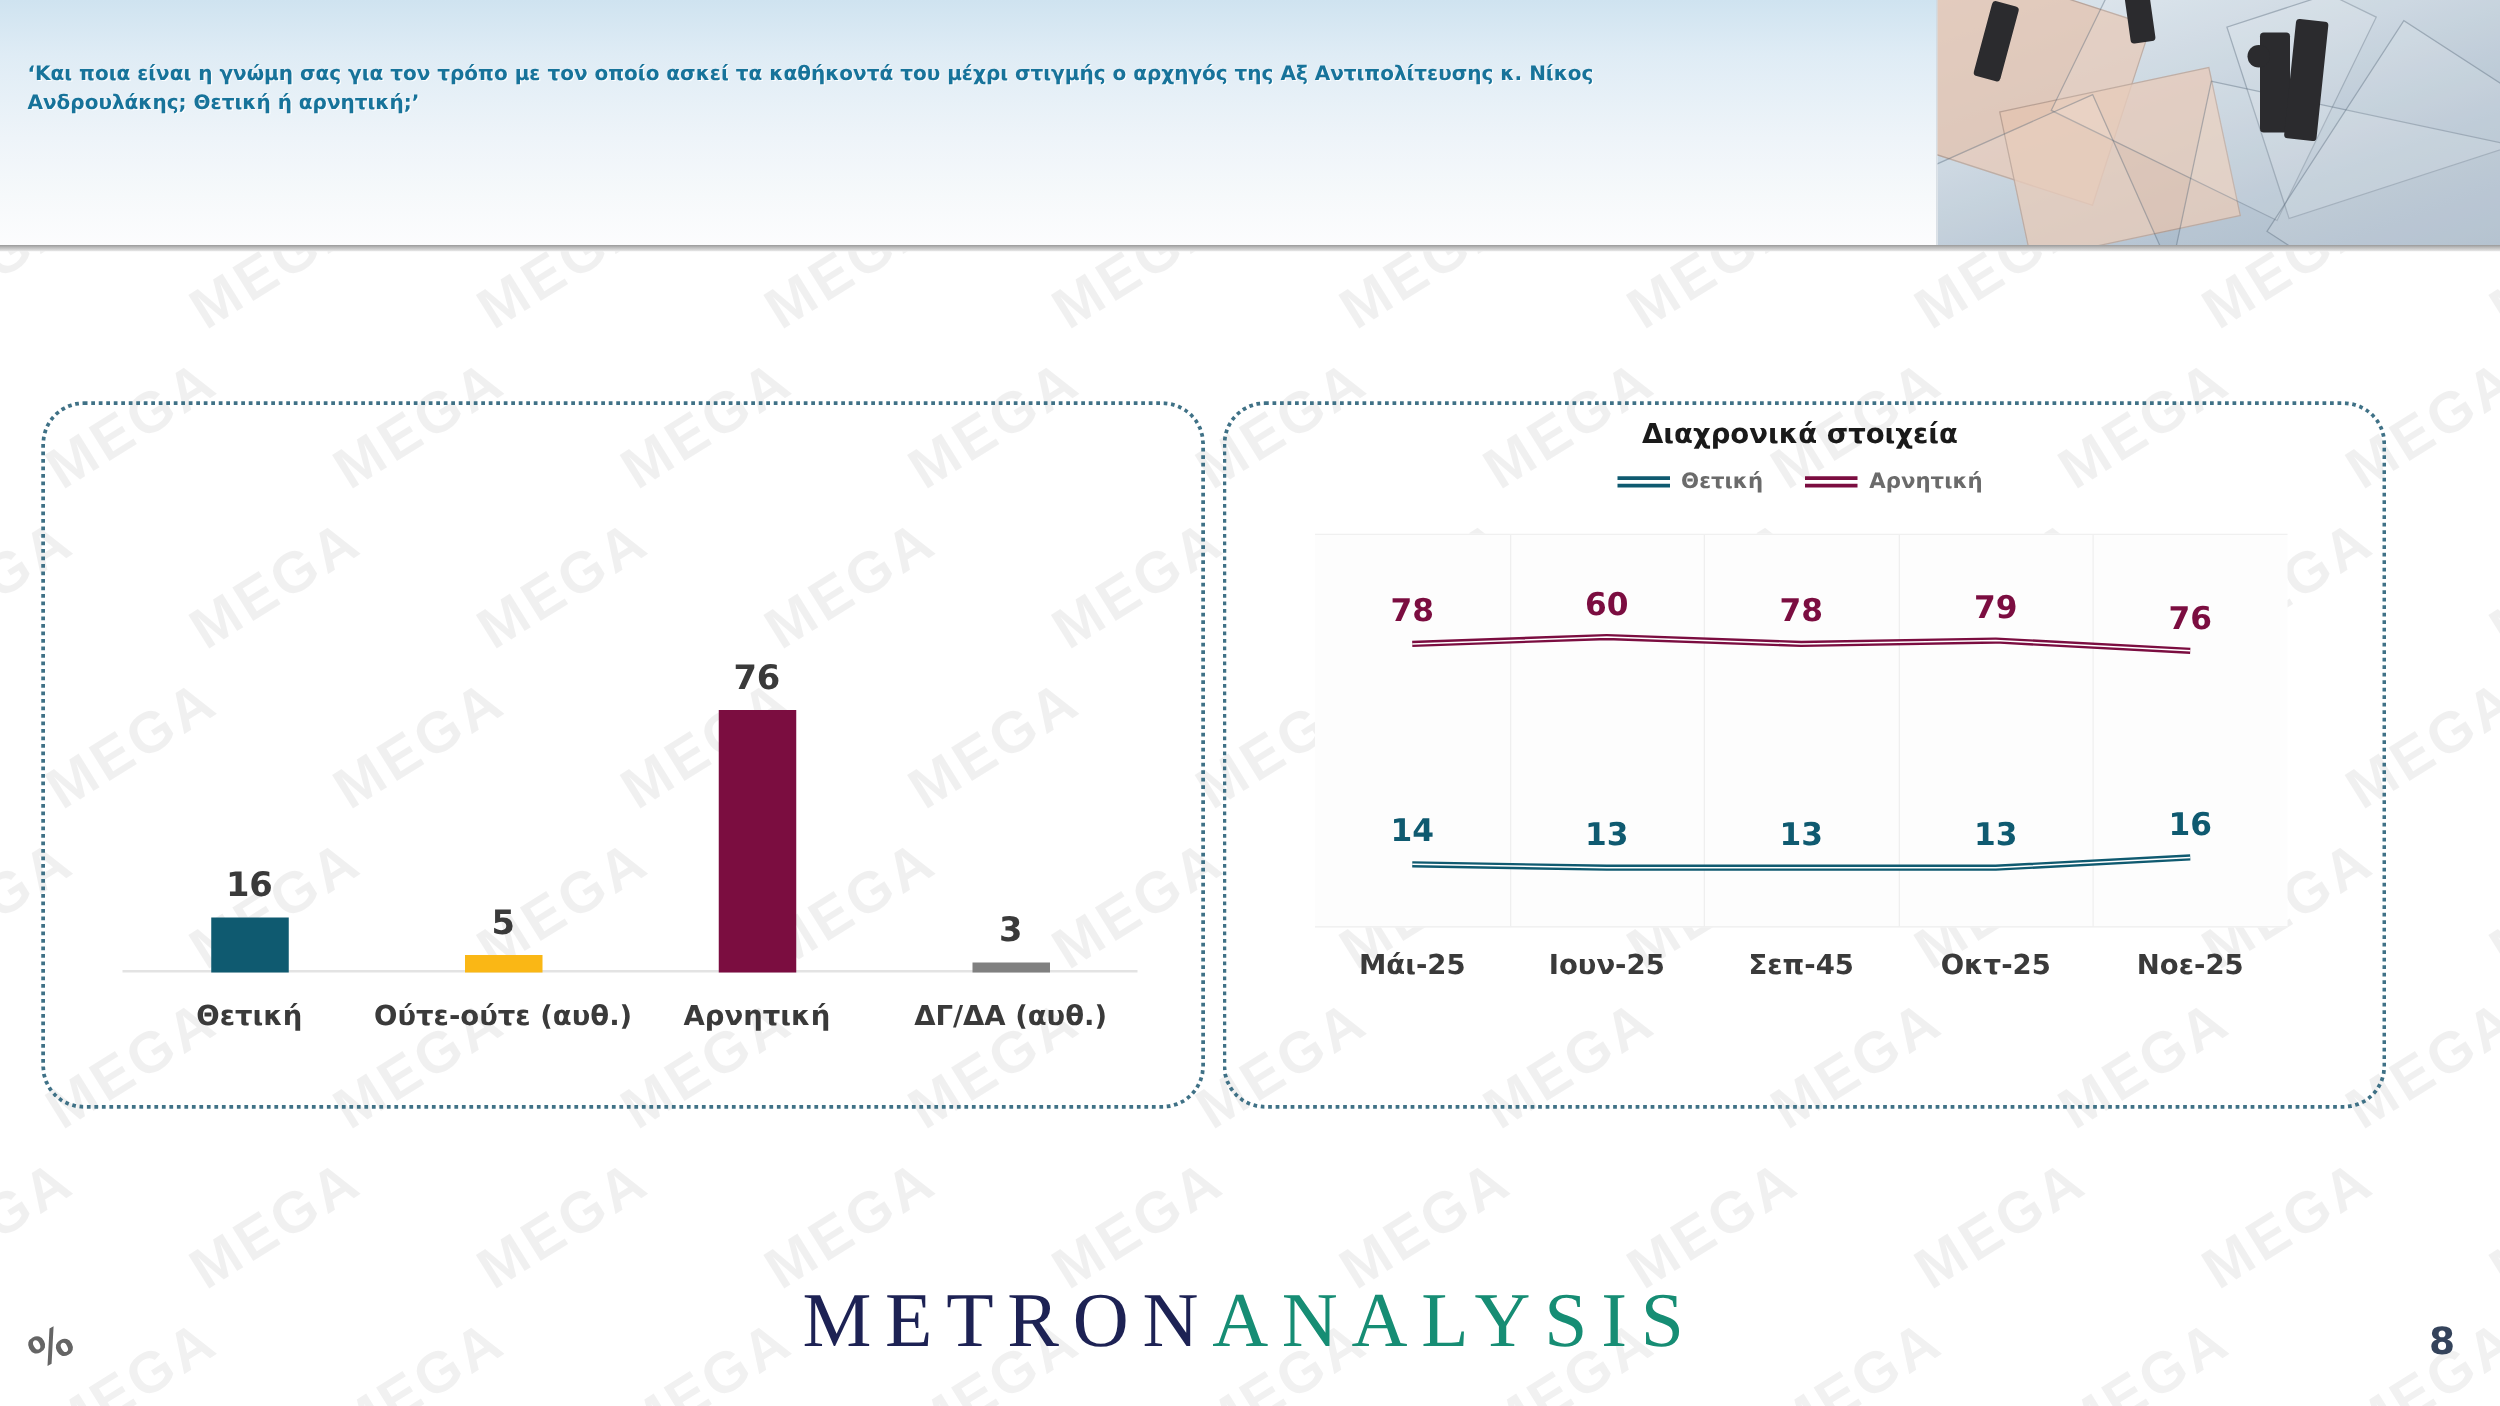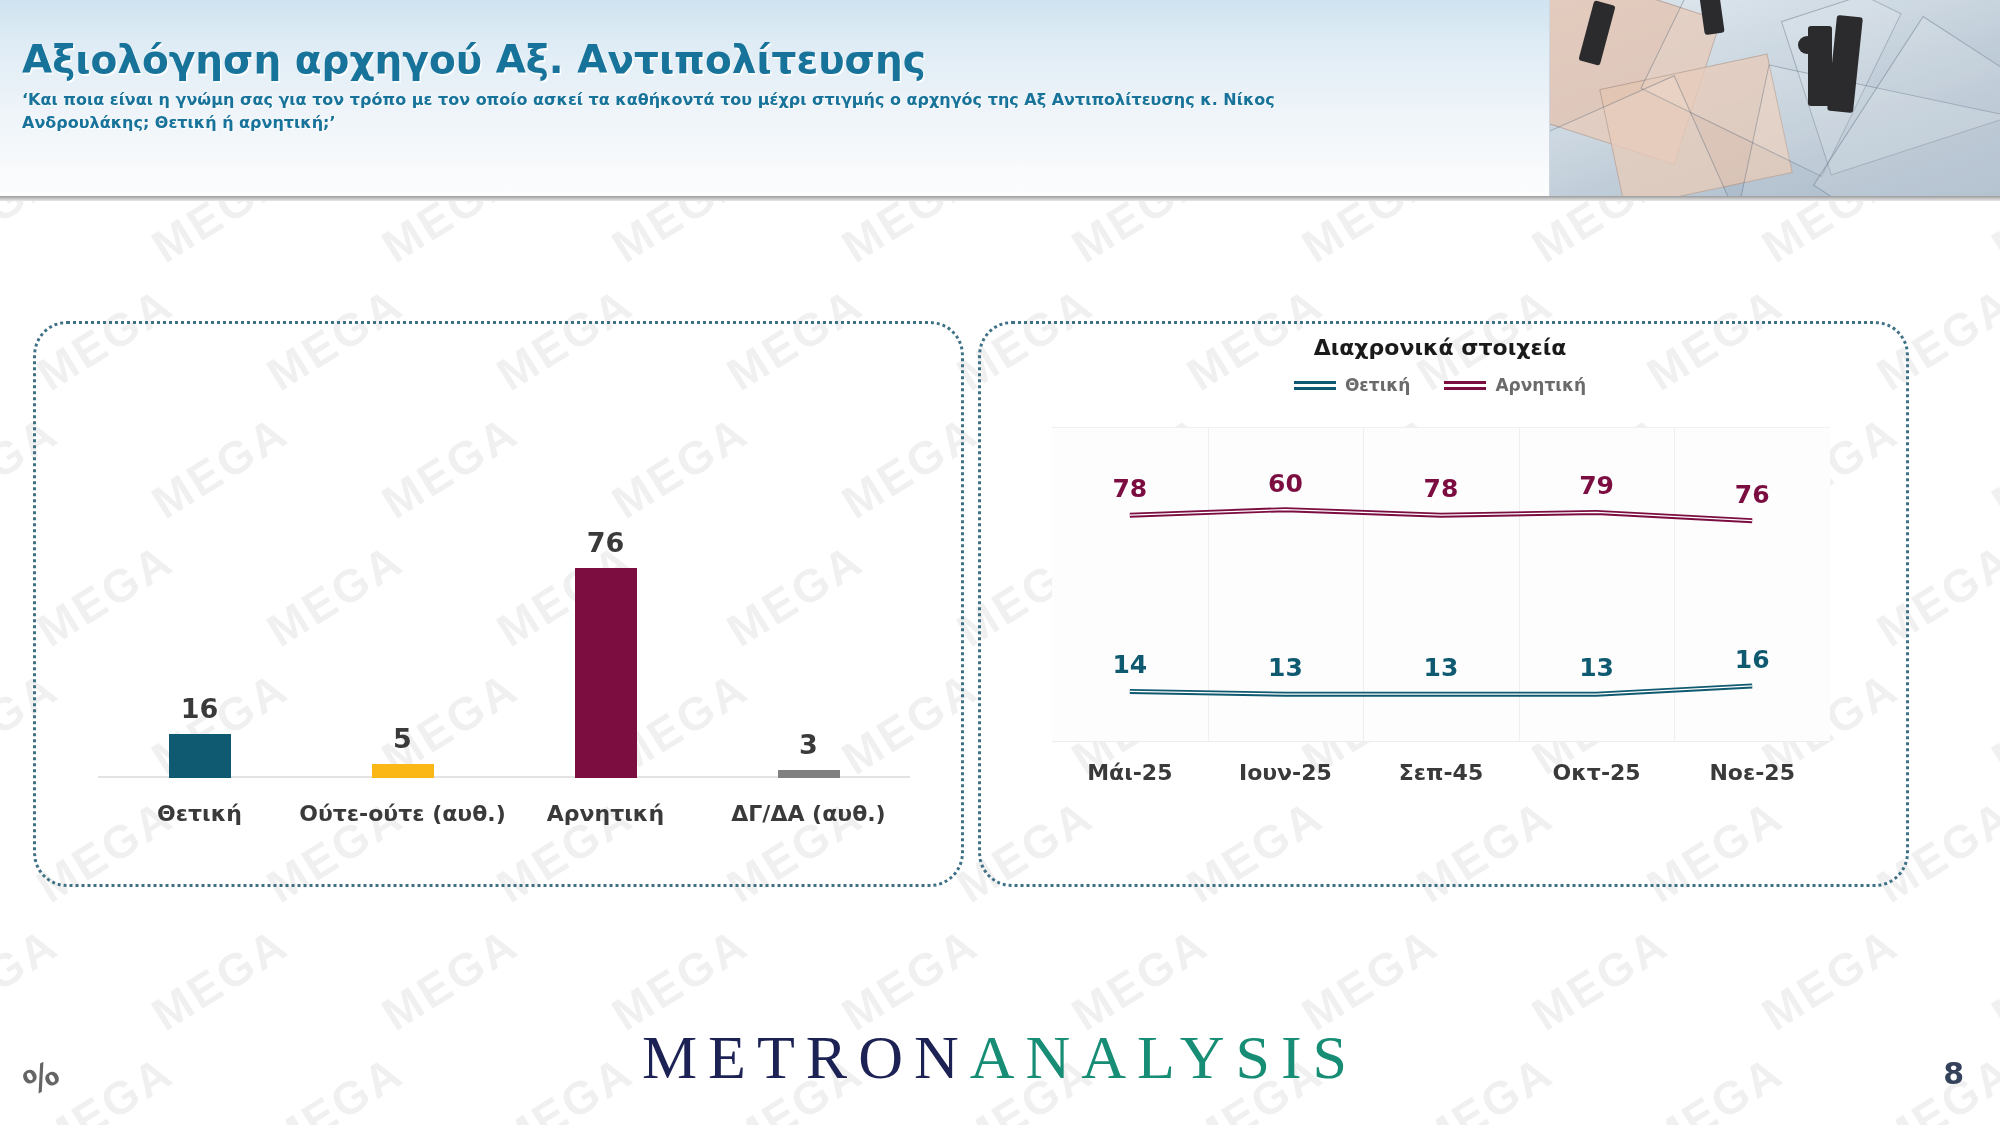--- a/index.html
+++ b/index.html
@@ -387,21 +387,20 @@
     <div class="wm" style="left: 920px; top: 1280px;">MEGA</div>
     <div class="wm" style="left: 1150px; top: 1280px;">MEGA</div>
     <div class="wm" style="left: 1380px; top: 1280px;">MEGA</div>
     <div class="wm" style="left: 1610px; top: 1280px;">MEGA</div>
     <div class="wm" style="left: 1840px; top: 1280px;">MEGA</div>
     <div class="wm" style="left: 2070px; top: 1280px;">MEGA</div>
   </div>
 
 <div id="header">
   <div id="title-block">
-    <div id="page-title">Αξιολόγηση αρχηγού Αξ. Αντιπολίτευσης</div>
     <div id="page-subtitle">‘Και ποια είναι η γνώμη σας για τον τρόπο με τον οποίο ασκεί τα καθήκοντά του μέχρι στιγμής ο αρχηγός της Αξ Αντιπολίτευσης κ. Νίκος Ανδρουλάκης; Θετική ή αρνητική;’</div>
   </div>
 
   <div id="header-photo">
     <div class="sky"></div>
     <div class="warm" style="left:-20px; top:-10px; width:170px; height:150px; transform: rotate(18deg);"></div>
     <div class="warm" style="left:60px; top:70px; width:170px; height:120px; transform: rotate(-12deg);"></div>
     <div class="facet" style="left:120px; top:-40px; width:200px; height:180px; transform: rotate(26deg);"></div>
     <div class="facet" style="left:250px; top:-20px; width:240px; height:160px; transform: rotate(-18deg);"></div>
     <div class="facet" style="left:200px; top:90px; width:260px; height:150px; transform: rotate(12deg);"></div>

